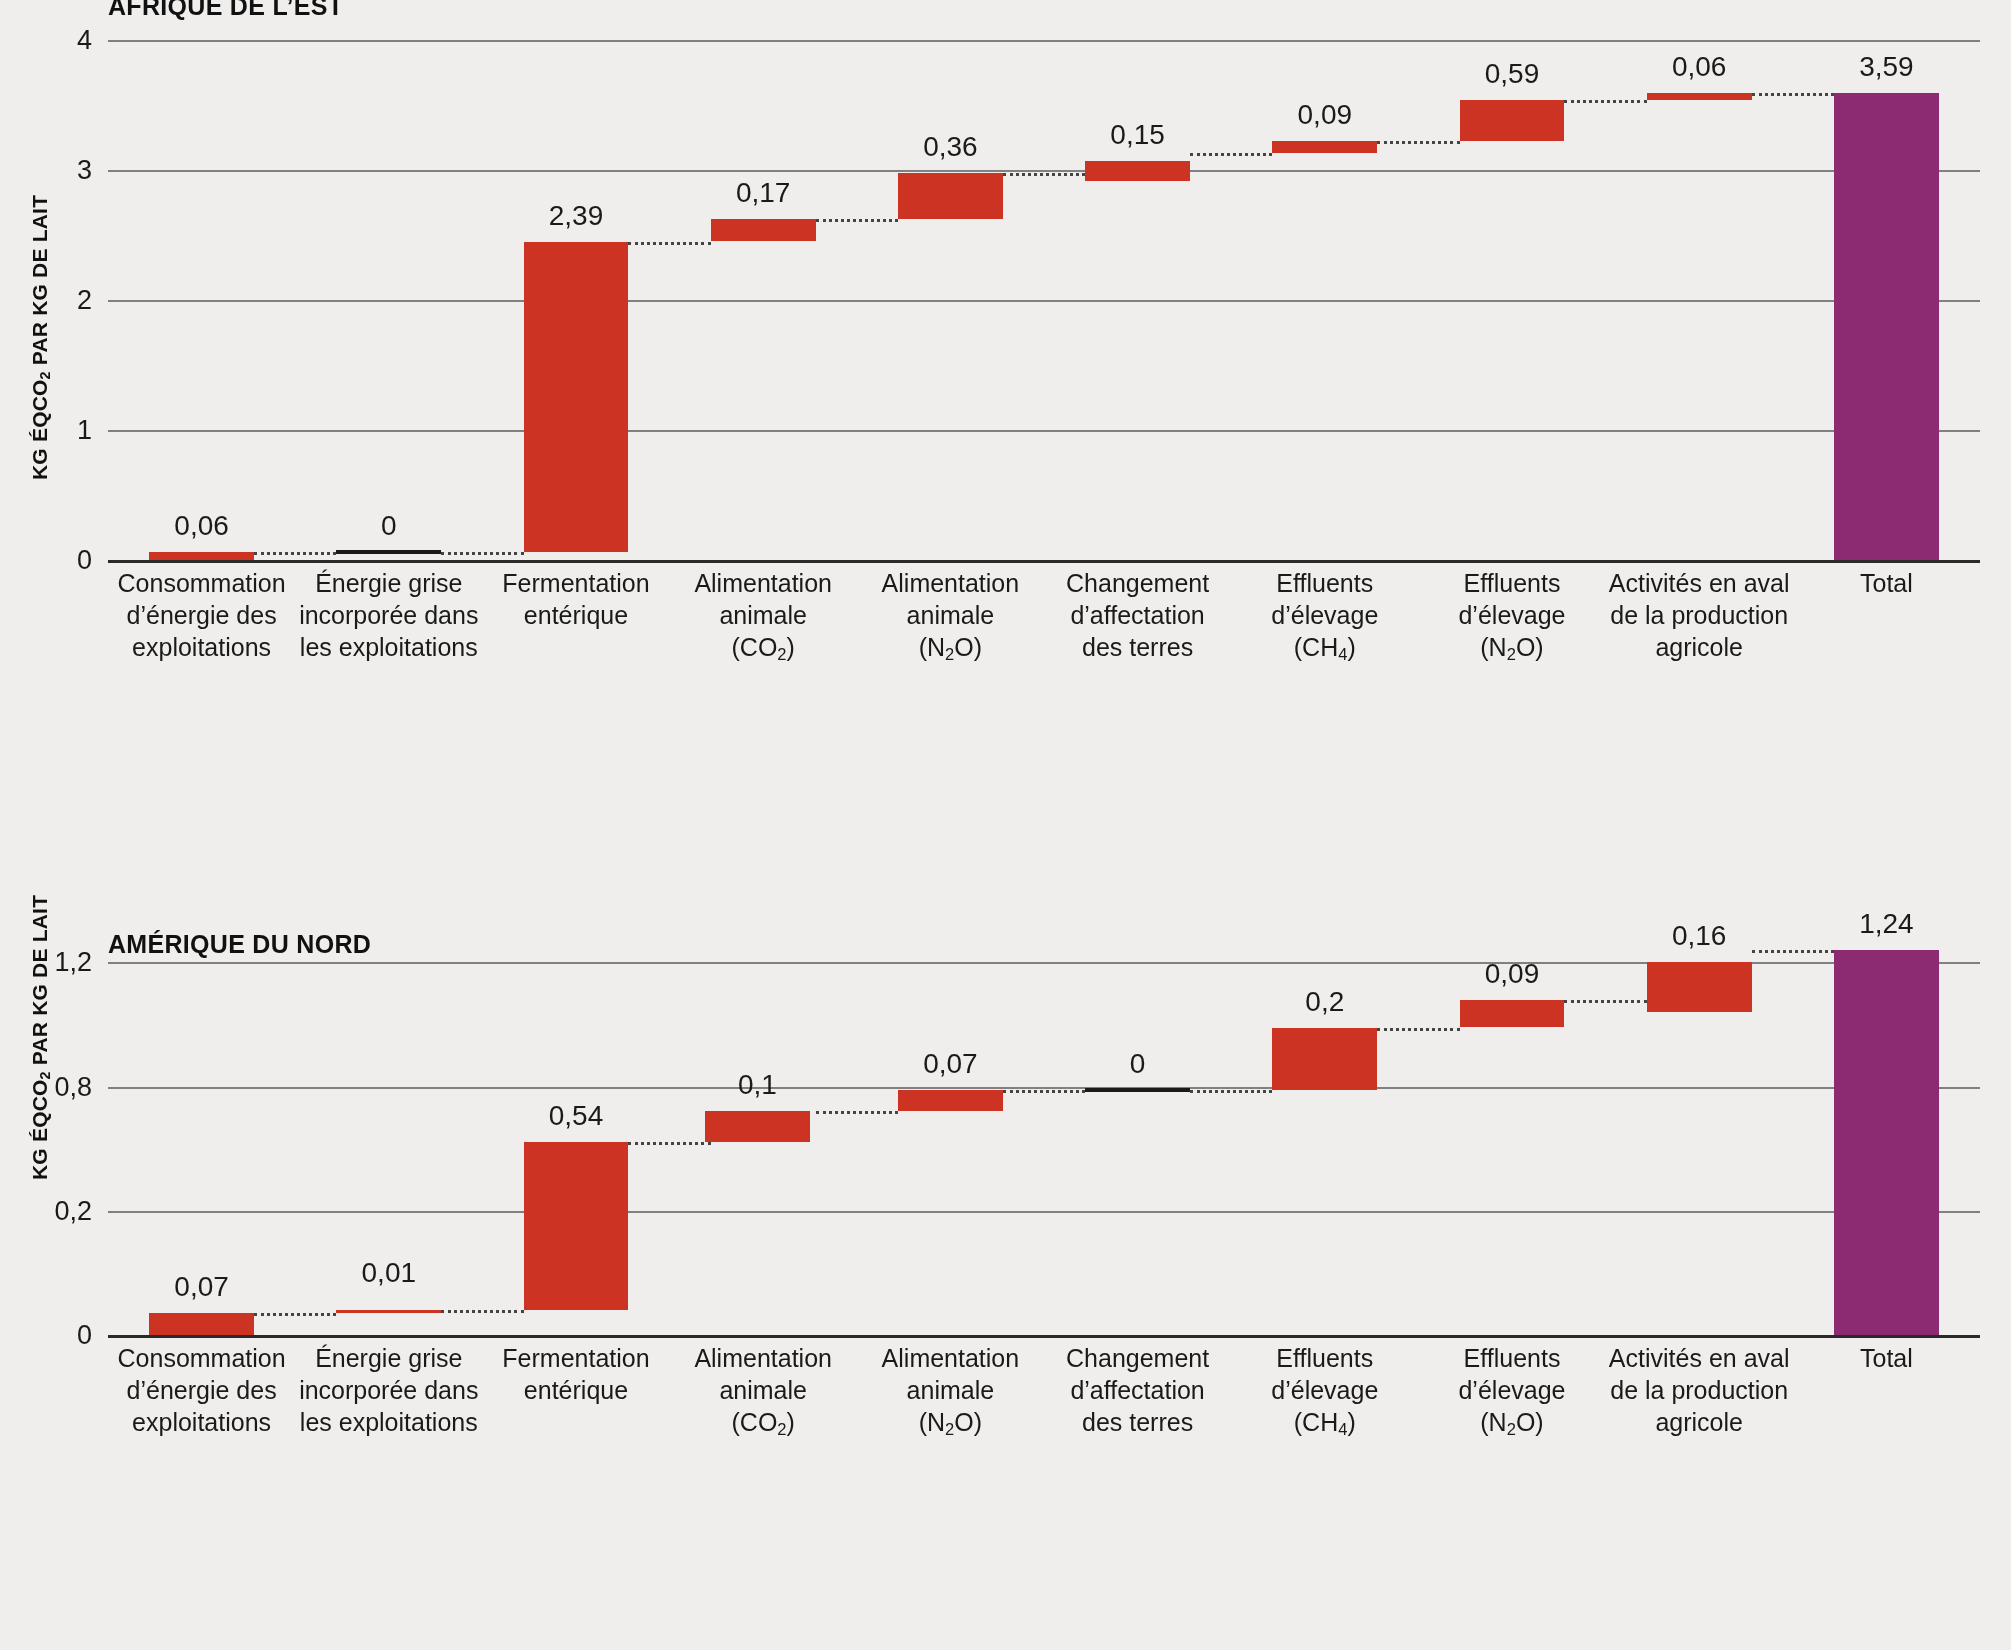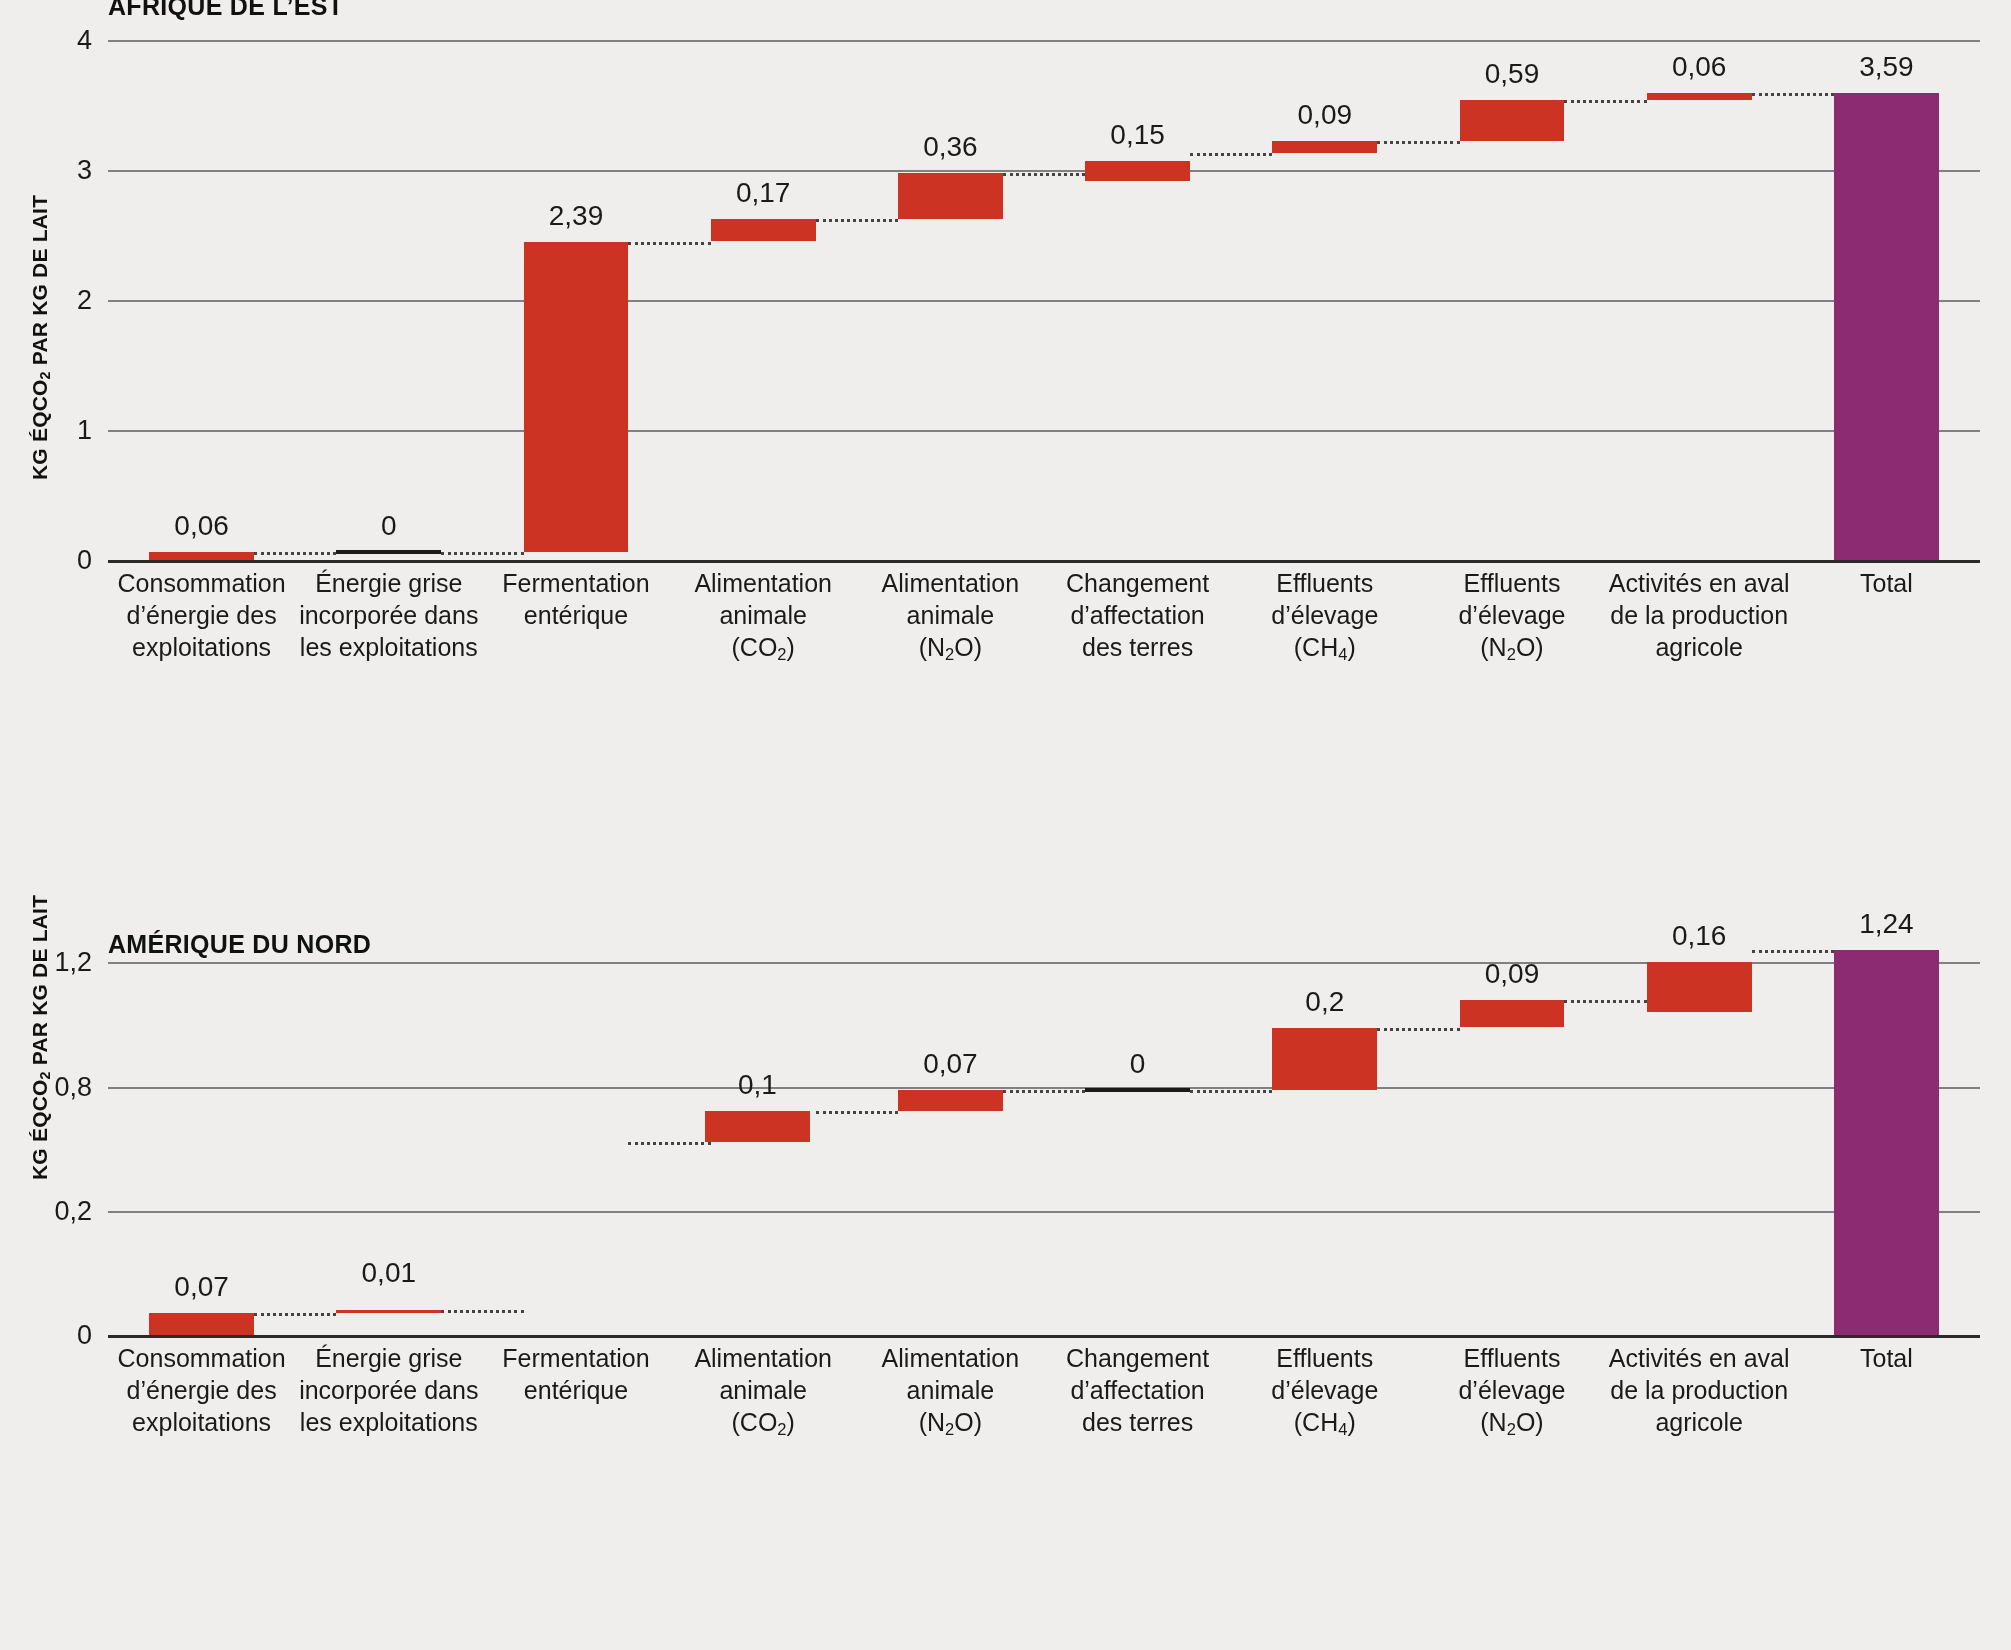--- a/index.html
+++ b/index.html
@@ -200,20 +200,24 @@
     <div class="tick-label" style="top: 37.2727px;">1,2</div>
     <div class="bar" style="left: 41.184px; width: 104.832px; top: 0px; height: 410px;">
       <div class="bar-rect step" style="top: 388.258px; height: 21.7424px;"></div>
       <div class="bar-value" style="top: 346.258px;">0,07</div>
     </div>
     <div class="bar" style="left: 228.384px; width: 104.832px; top: 0px; height: 410px;">
       <div class="bar-rect step" style="top: 385.152px; height: 3.10606px;"></div>
       <div class="bar-value" style="top: 332px;">0,01</div>
     </div>
     <div class="connector" style="top: 388.258px; left: 146.016px; width: 82.368px;"></div>
+    <div class="bar" style="left: 415.584px; width: 104.832px; top: 0px; height: 410px;">
+      <div class="bar-rect step" style="top: 217.424px; height: 167.727px;"></div>
+      <div class="bar-value" style="top: 175.424px;">0,54</div>
+    </div>
     <div class="connector" style="top: 385.152px; left: 333.216px; width: 82.368px;"></div>
     <div class="bar" style="left: 597px; width: 104.832px; top: 0px; height: 410px;">
       <div class="bar-rect step" style="top: 186.364px; height: 31.0606px;"></div>
       <div class="bar-value" style="top: 144.364px;">0,1</div>
     </div>
     <div class="connector" style="top: 217.424px; left: 520.416px; width: 82.368px;"></div>
     <div class="bar" style="left: 789.984px; width: 104.832px; top: 0px; height: 410px;">
       <div class="bar-rect step" style="top: 164.621px; height: 21.7424px;"></div>
       <div class="bar-value" style="top: 122.621px;">0,07</div>
     </div>

